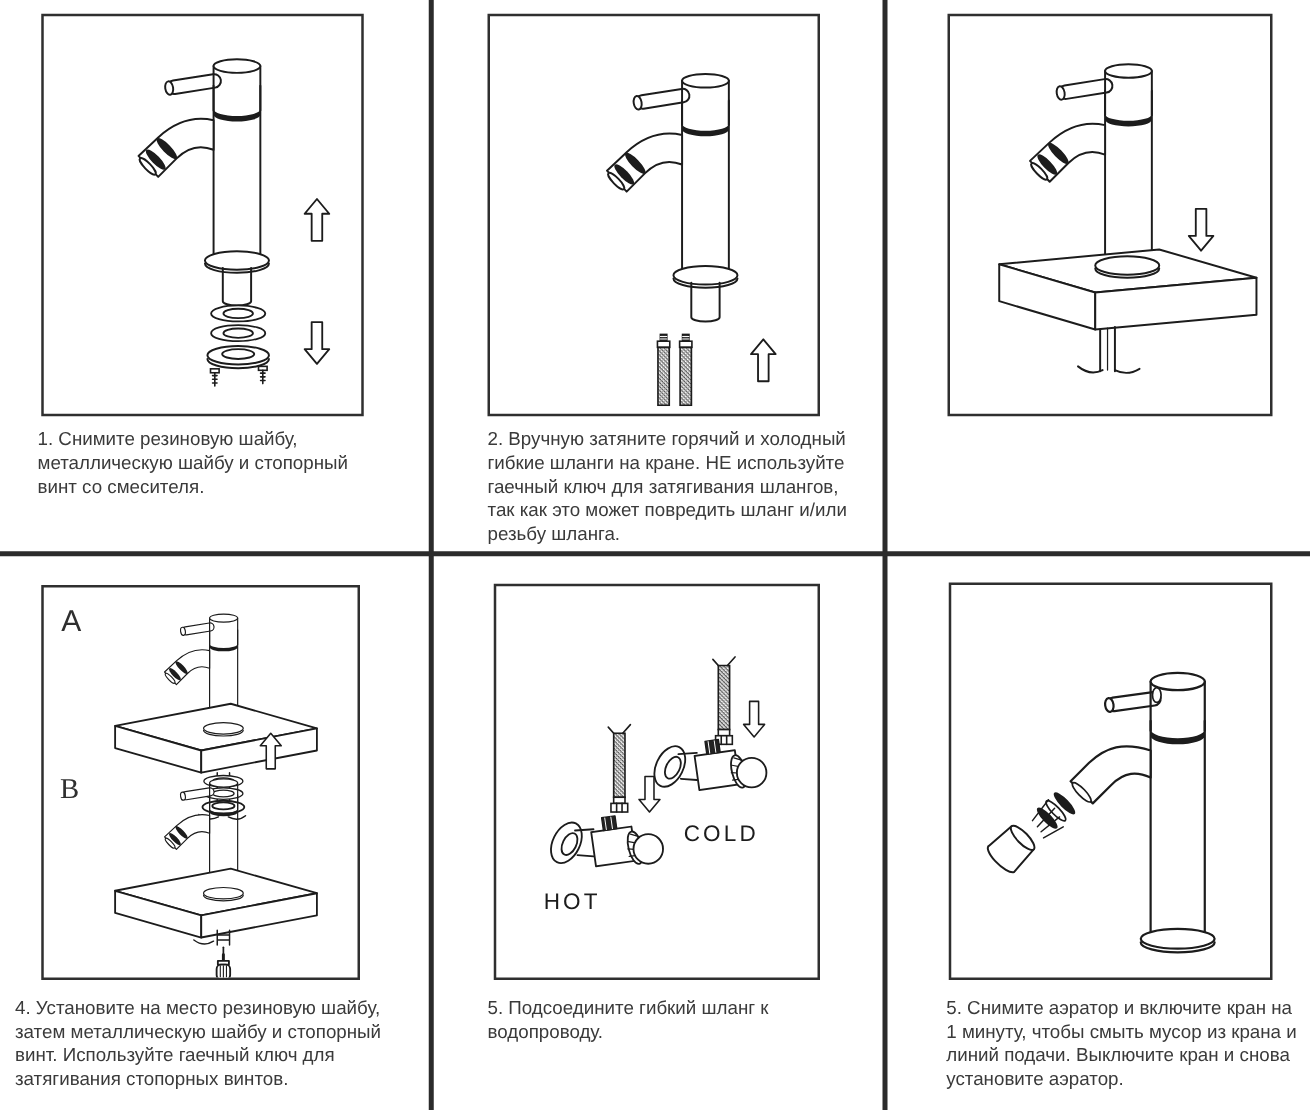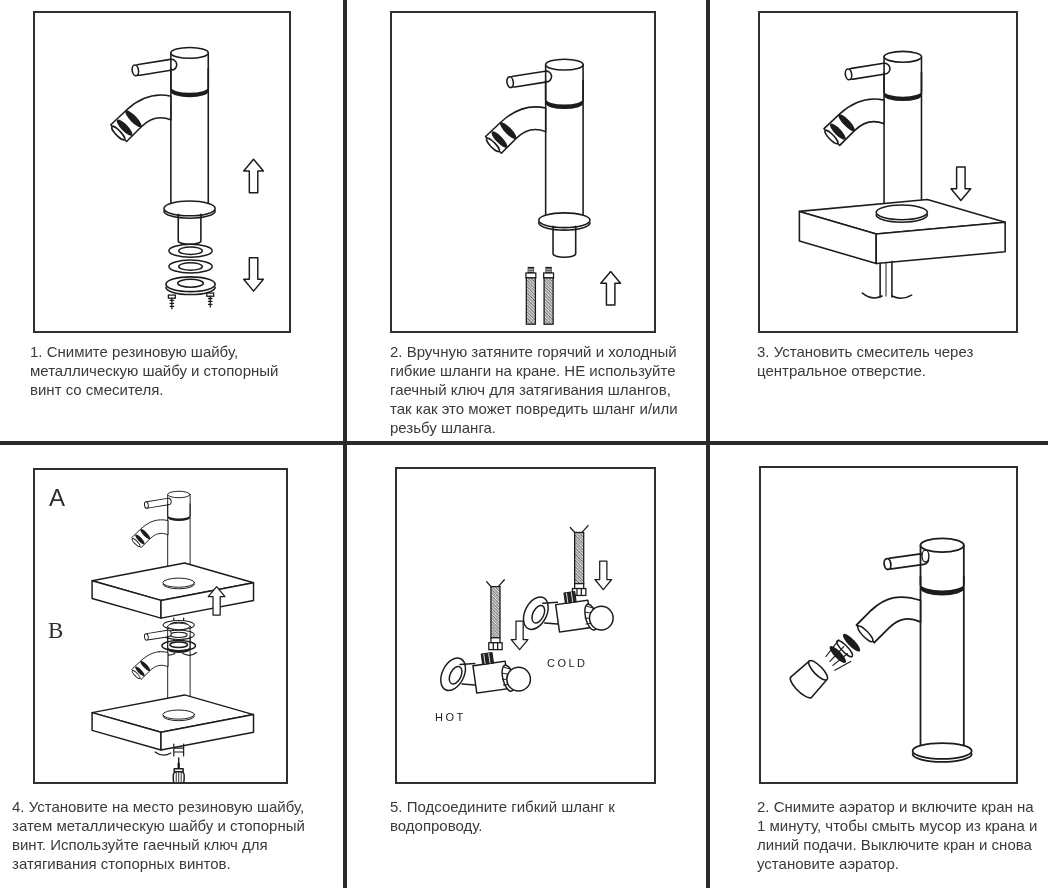--- a/index.html
+++ b/index.html
@@ -7,21 +7,21 @@
           font-family:"Liberation Sans","DejaVu Sans",sans-serif;}
   .vline{position:absolute;top:0;bottom:0;width:4px;background:#2b2b2b;}
   .hline{position:absolute;left:0;right:0;height:4px;background:#2b2b2b;}
   .panel{position:absolute;}
   .figure-box{position:absolute;border:2px solid #2f2f2f;background:#ffffff;box-sizing:border-box;}
   .figure-box svg{display:block;width:100%;height:100%;}
   .caption{position:absolute;font-size:15px;line-height:19px;color:#3a3a3a;margin:0;}
   .fig-label{position:absolute;color:#2f2f2f;}
   .label-a{font-size:24px;font-weight:500;}
   .label-b{font-size:23px;font-family:"Liberation Serif","DejaVu Serif",serif;}
-  .hotcold{font-size:11px;letter-spacing:2.5px;color:#1c1c1c;}
+  .hotcold{font-size:18px;letter-spacing:2.5px;color:#1c1c1c;}
 </style>
 </head>
 <body>
 
 <svg width="0" height="0" style="position:absolute" aria-hidden="true">
   <defs>
     <pattern id="braid" width="4.5" height="4.5" patternUnits="userSpaceOnUse" patternTransform="rotate(45)">
       <rect width="4.5" height="4.5" fill="#ffffff"></rect>
       <path d="M0,0.5 H4.5 M0,2.7 H4.5" stroke="#4a4a4a" stroke-width="0.9"></path>
       <path d="M0.5,0 V4.5 M2.7,0 V4.5" stroke="#9a9a9a" stroke-width="0.7"></path>
@@ -173,21 +173,20 @@
             <path d="M122,254 V288 M134,252 V288"></path>
             <path d="M128,253 V287" stroke-width="1"></path>
             <path d="M104,284 q10,8 20,3 M134,287 q10,5 20,-1"></path>
           </g>
           <g>
               <use href="#arrow-up" transform="translate(214,190) rotate(180)"></use>
             </g>
         </g>
       </svg>
     </div>
-    <p class="caption" style="left:46px;top:342px;width:282px">3. Установить смеситель через центральное отверстие.</p>
   </section>
 
   <section class="panel" style="left:0;top:446px;width:343px;height:442px">
     <div class="figure-box" style="left:33px;top:22px;width:255px;height:316px">
       <svg viewBox="0 0 255 316">
         <g stroke="#1c1c1c" stroke-width="1.5" fill="none" stroke-linejoin="round" stroke-linecap="round">
 
           <g>
             <use href="#faucet" transform="translate(88,16) scale(0.6)"></use>
             <g fill="#fff">
@@ -298,16 +297,16 @@
 
           <g stroke-width="1.2">
             <path d="M66,191 L79,174 M70,196 L84,181 M73,200 L88,188 M75,205 L91,196"></path>
           </g>
 
           <ellipse cx="184" cy="287" rx="30" ry="8" fill="#fff"></ellipse>
           <path d="M154,290 a30,8 0 0 0 60,0"></path>
         </g>
       </svg>
     </div>
-    <p class="caption" style="left:46px;top:351px;width:288px">2. Снимите аэратор и включите кран на 1 минуту, чтобы смыть мусор из крана и линий подачи. Выключите кран и снова установите аэратор.</p>
+    <p class="caption" style="left:46px;top:351px;width:288px">5. Снимите аэратор и включите кран на 1 минуту, чтобы смыть мусор из крана и линий подачи. Выключите кран и снова установите аэратор.</p>
   </section>
 
 </div>
 
 </body></html>

